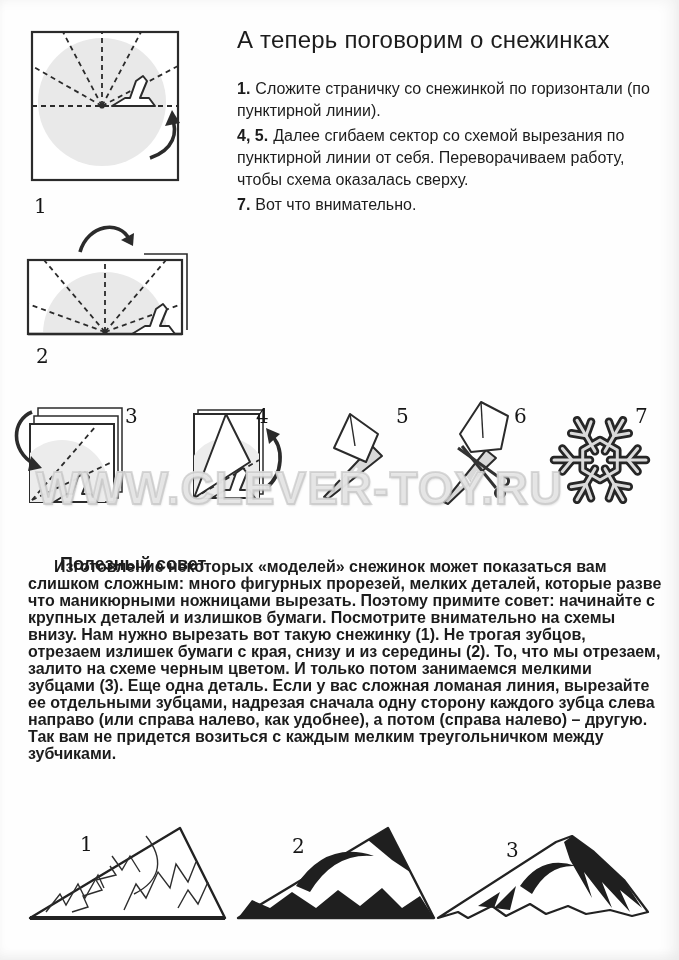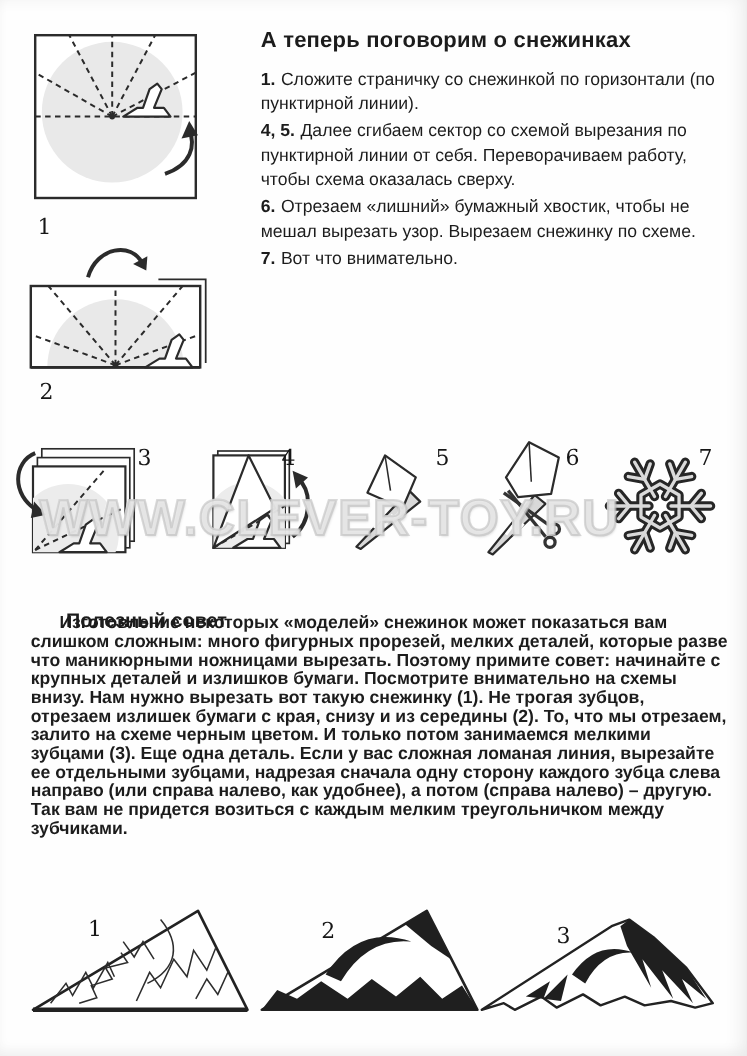--- a/index.html
+++ b/index.html
@@ -4,30 +4,30 @@
 <style>
   html,body{margin:0;padding:0;background:#e9e9e9;}
   .page{
     position:relative;width:679px;height:960px;margin:0 auto;
     background:#fefefe;overflow:hidden;
     box-shadow:inset -8px 0 14px rgba(0,0,0,.05), inset 0 -6px 10px rgba(0,0,0,.03);
     font-family:"Liberation Sans", sans-serif;color:#1c1c1c;
   }
   .abs{position:absolute;}
   
-  .main-title{font-size:20px;font-weight:bold;letter-spacing:.2px;}
+  .main-title{font-size:24px;font-weight:normal;letter-spacing:.2px;}
   .instructions{width:426px;font-size:16px;line-height:22px;}
   .instructions p{margin:0 0 3px 0;}
   .instructions b{margin-right:5px;}
   .tip-title{font-size:18px;font-weight:bold;}
   .tip-body{width:634px;font-size:16px;line-height:17px;text-indent:26px;margin:0;font-weight:bold;}
   .fig-num{font-family:"DejaVu Serif", serif;font-size:20px;color:#161616;z-index:4;}
   
   .watermark{
-    top:443px;left:36px;width:620px;z-index:6;pointer-events:none;
+    top:461px;left:36px;width:620px;z-index:6;pointer-events:none;
     font-size:46px;font-weight:800;letter-spacing:1px;white-space:nowrap;
     color:rgba(228,228,228,.82);
     -webkit-text-stroke:2px rgba(185,185,185,.55);
     text-shadow:1px 2px 2px rgba(0,0,0,.10), -1px -1px 0 rgba(255,255,255,.8);
   }
   svg{display:block;overflow:visible;}
   .ink{stroke:#2b2b2b;fill:none;}
   .dash{stroke:#2b2b2b;stroke-width:1.8;stroke-dasharray:5 4;fill:none;}
 </style>
 </head>
@@ -71,24 +71,23 @@
     <path d="M108,116 L121,108 L126,108 L132,91 L139,86 L143,91 L136,108 L145,108 L151,116 Z" fill="#ffffff" stroke="#2b2b2b" stroke-width="2" stroke-linejoin="round"></path>
     <g>
       <path d="M56,34 C64,6 96,2 105,21" class="ink" stroke-width="3.6"></path>
       <polygon points="109,28 97,22 110,15" fill="#2b2b2b"></polygon>
     </g>
   </svg>
   <div class="abs fig-num" style="left:36px;top:344px;">2</div>
 
   <div class="abs" style="left:237px;top:26px;">
     <div class="main-title">А теперь поговорим о снежинках</div>
-    <div class="instructions" style="margin-top:13px;">
+    <div class="instructions" style="margin-top:24px;">
       <p><b>1.</b><span>Сложите страничку со снежинкой по горизонтали (по пунктирной линии).</span></p>
       <p><b>4, 5.</b><span>Далее сгибаем сектор со схемой вырезания по пунктирной линии от себя. Переворачиваем работу, чтобы схема оказалась сверху.</span></p>
-      <p><b>6.</b><span>Отрезаем «лишний» бумажный хвостик, чтобы не мешал вырезать узор. Вырезаем снежинку по схеме.</span></p>
       <p><b>7.</b><span>Вот что внимательно.</span></p>
     </div>
   </div>
 
   <svg class="abs" style="left:12px;top:402px;" width="112" height="104" viewBox="0 0 112 104">
     <defs>
         <clipPath id="clip3">
           <rect x="18" y="22" width="84" height="78"></rect>
         </clipPath>
       </defs>

